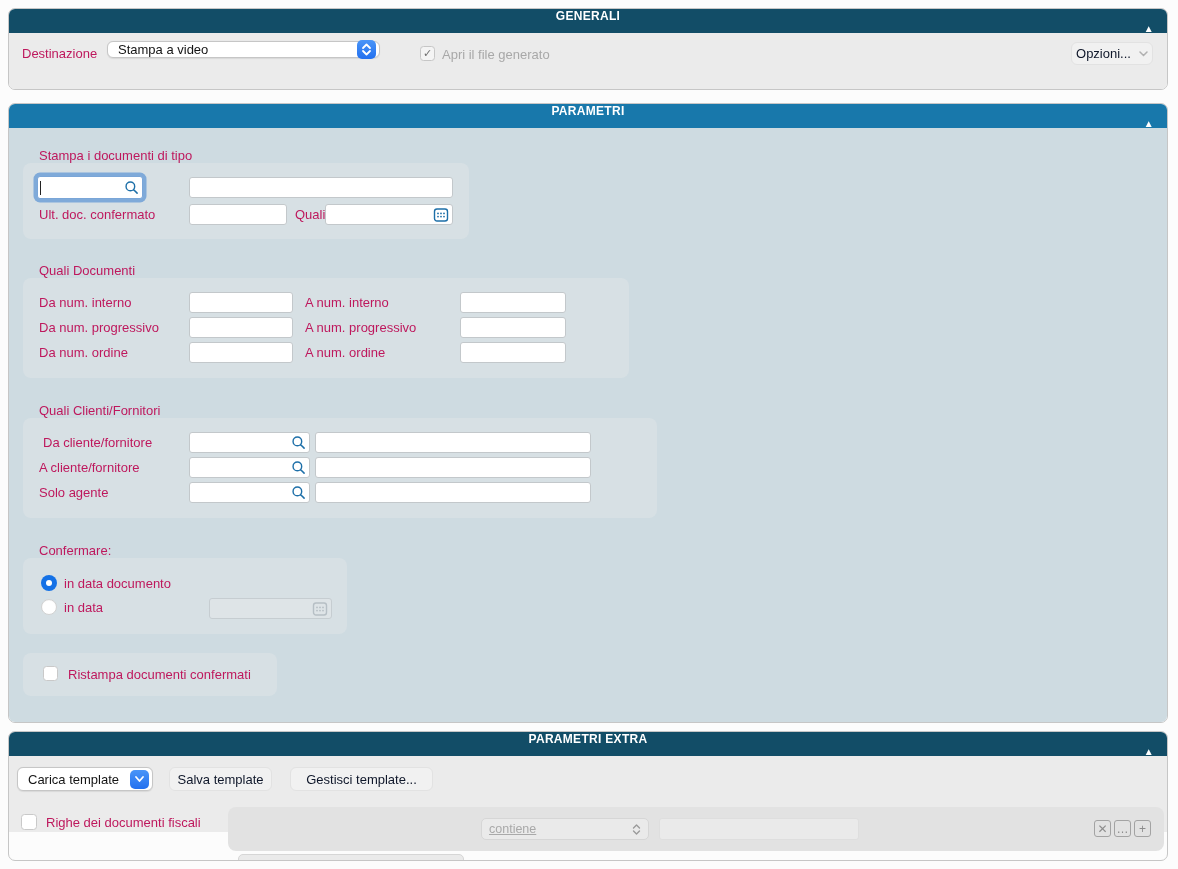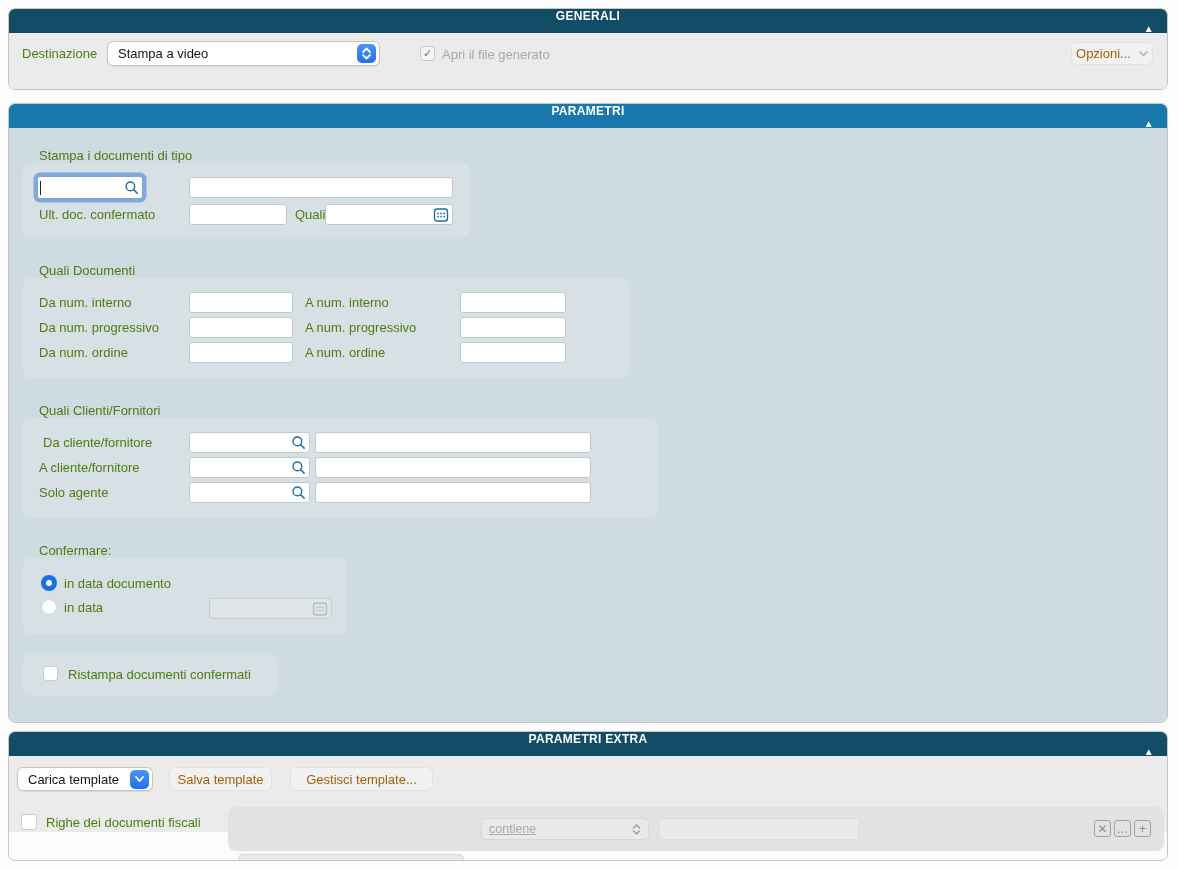--- a/index.html
+++ b/index.html
@@ -11,21 +11,21 @@
   .panel-header { height:24px; display:flex; align-items:center; padding:0 13px;
     color:#fff; font-size:12px; font-weight:bold; letter-spacing:.3px;flex-direction:column; }
   .hdr-inactive { background:#124d67; }
   .hdr-active   { background:#1878ab; }
   .collapse { margin-left:auto; font-size:10px; color:#fff; cursor:pointer; }
 
   .body-gray { background:#ebebeb; }
   .body-blue { background:#cedbe1; }
   .panel-body { position:relative; width:100%; }
 
-  .lbl { position:absolute; font-size:13px; color:#4d7c0f; white-space:nowrap; }
+  .lbl { position:absolute; font-size:13px; color:#be185d; white-space:nowrap; }
   .lbl-gray { color:#a8a8a8; }
 
   .group { position:absolute; background:#d7e0e4; border-radius:8px; }
   .group-gray { position:absolute; background:#e2e2e2; border-radius:8px; }
 
   .inp { position:absolute; background:#fff; border:1px solid #c3c8cb;
     border-radius:3px; height:21px; font:13px "Liberation Sans",sans-serif;
     padding:0 4px; color:#141414; outline:none; }
   .inp-icon { position:absolute; background:#fff; border:1px solid #c3c8cb;
     border-radius:3px; height:21px; display:flex; align-items:center; }
@@ -36,21 +36,21 @@
 
   .popup { position:absolute; background:#fff; border:1px solid #c6c6c6; border-radius:6px;
     display:flex; align-items:center; padding:0 3px 0 10px; font-size:13px; color:#141414;
     cursor:pointer; box-shadow:0 .5px 1px rgba(0,0,0,.08); }
   .popup .txt { flex:1; }
   .bluebtn { width:19px; height:19px; border-radius:5px;
     background:linear-gradient(#4a95f8,#2270ef); display:flex; align-items:center;
     justify-content:center; }
 
   .btn-disabled { position:absolute; background:#f1f1f1; border:1px solid #e2e2e2;
-    border-radius:6px; color:#a16207; font-size:13px; display:flex; align-items:center;
+    border-radius:6px; color:#0f172a; font-size:13px; display:flex; align-items:center;
     justify-content:center; }
 
   .cb { position:absolute; width:15px; height:15px; background:#fff;
     border:1px solid #c9c9c9; border-radius:3.5px; cursor:pointer; }
   .cb-disabled { background:#f4f4f4; border-color:#c6c6c6; display:flex;
     align-items:center; justify-content:center; font-size:11px; color:#6f6f6f; }
 
   .radio { position:absolute; width:16px; height:16px; border-radius:50%; cursor:pointer; }
   .radio-on { background:#1471e6; }
   .radio-on::after { content:""; position:absolute; left:5px; top:5px; width:6px; height:6px;
@@ -75,21 +75,21 @@
 </head>
 <body>
 
 <div class="panel" style="top:8px; height:82px;">
   <div class="panel-header hdr-inactive">
     <span>GENERALI</span>
     <span class="collapse">▲</span>
   </div>
   <div class="panel-body body-gray" style="height:56px;">
     <span class="lbl" style="left:13px; top:13px;">Destinazione</span>
-    <div class="popup" style="left:98px; top:8px; width:273px; height:25px;">
+    <div class="popup" style="left:98px; top:8px; width:273px; height:17px;">
       <span class="txt">Stampa a video</span>
       <span class="bluebtn">
         <svg width="11" height="13" viewBox="0 0 11 13">
             <path d="M2 5 L5.5 1.5 L9 5" fill="none" stroke="#fff" stroke-width="1.8" stroke-linecap="round" stroke-linejoin="round"></path>
             <path d="M2 8 L5.5 11.5 L9 8" fill="none" stroke="#fff" stroke-width="1.8" stroke-linecap="round" stroke-linejoin="round"></path>
           </svg>
       </span>
     </div>
     <div class="cb cb-disabled" style="left:411px; top:13px;">
       <span>✓</span>

